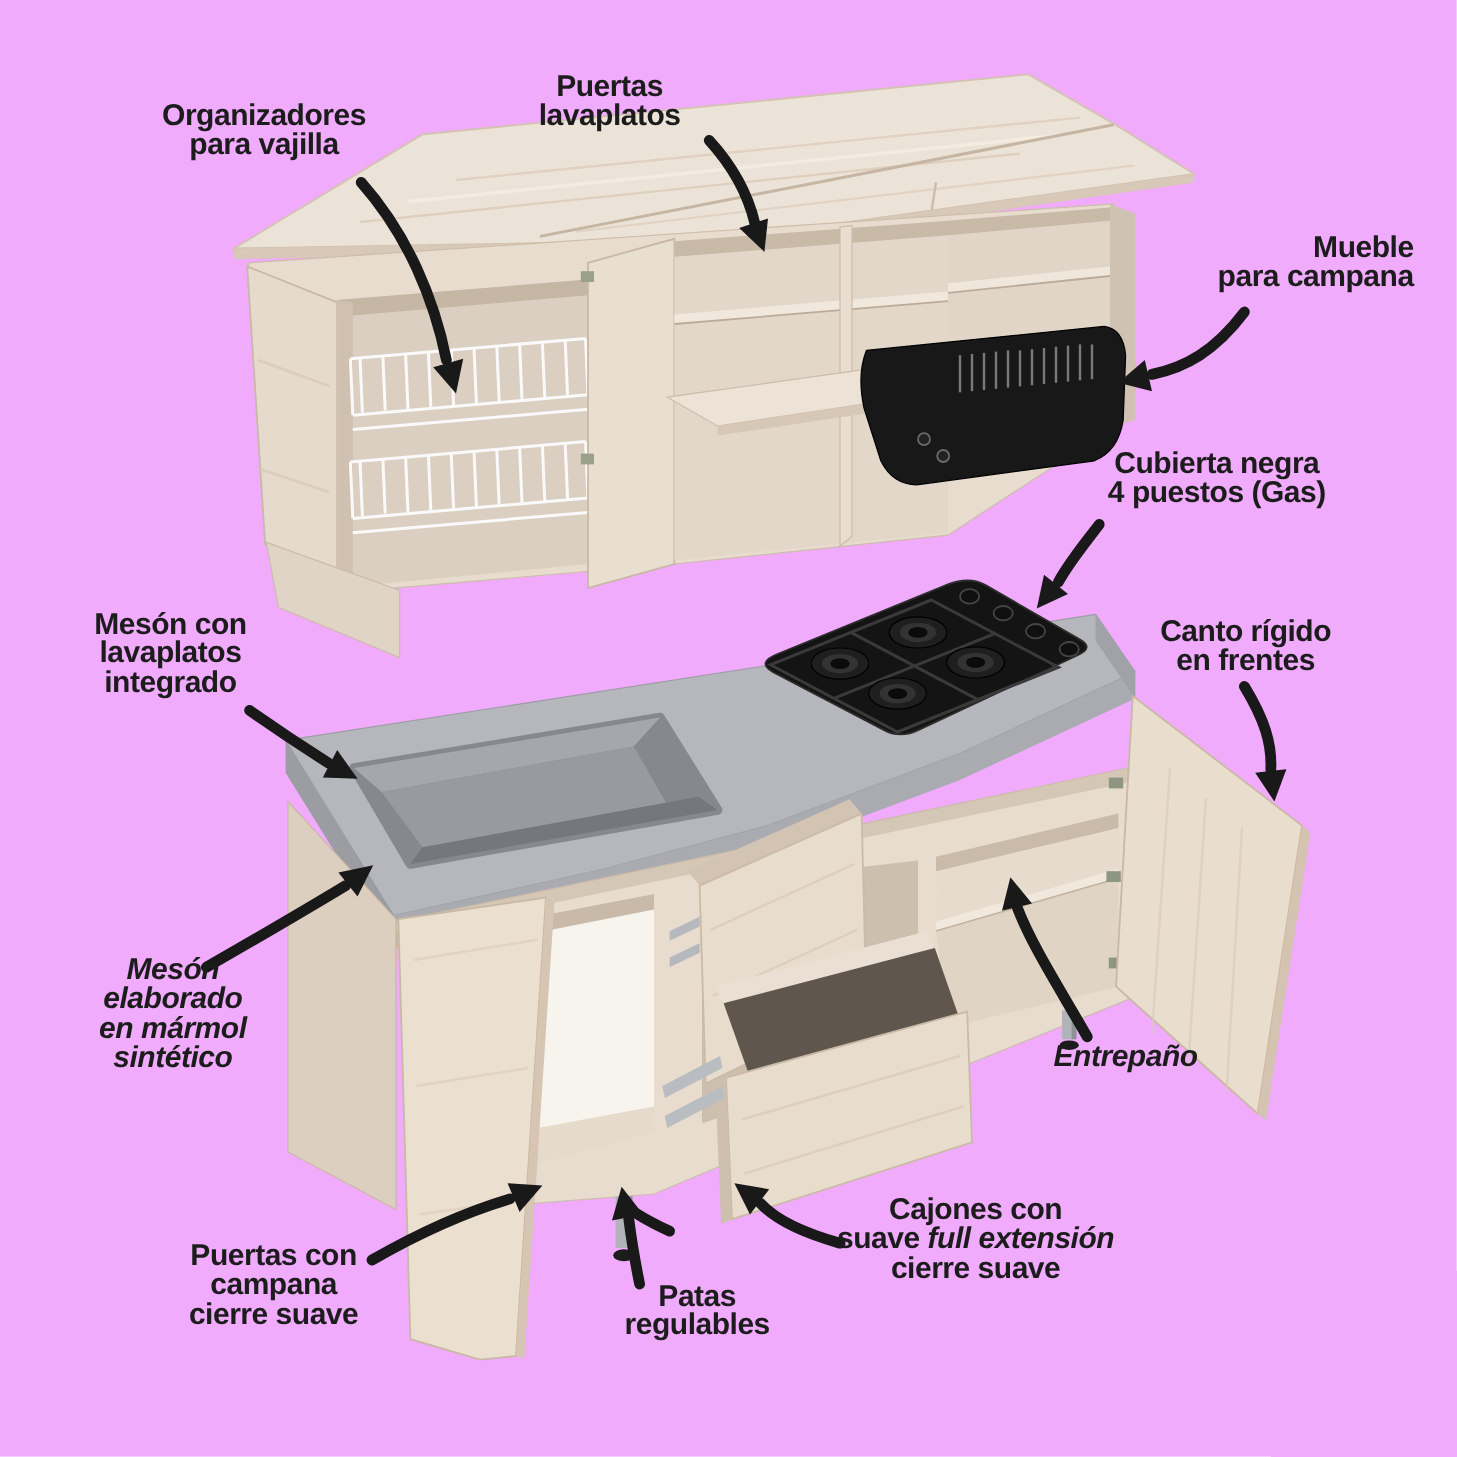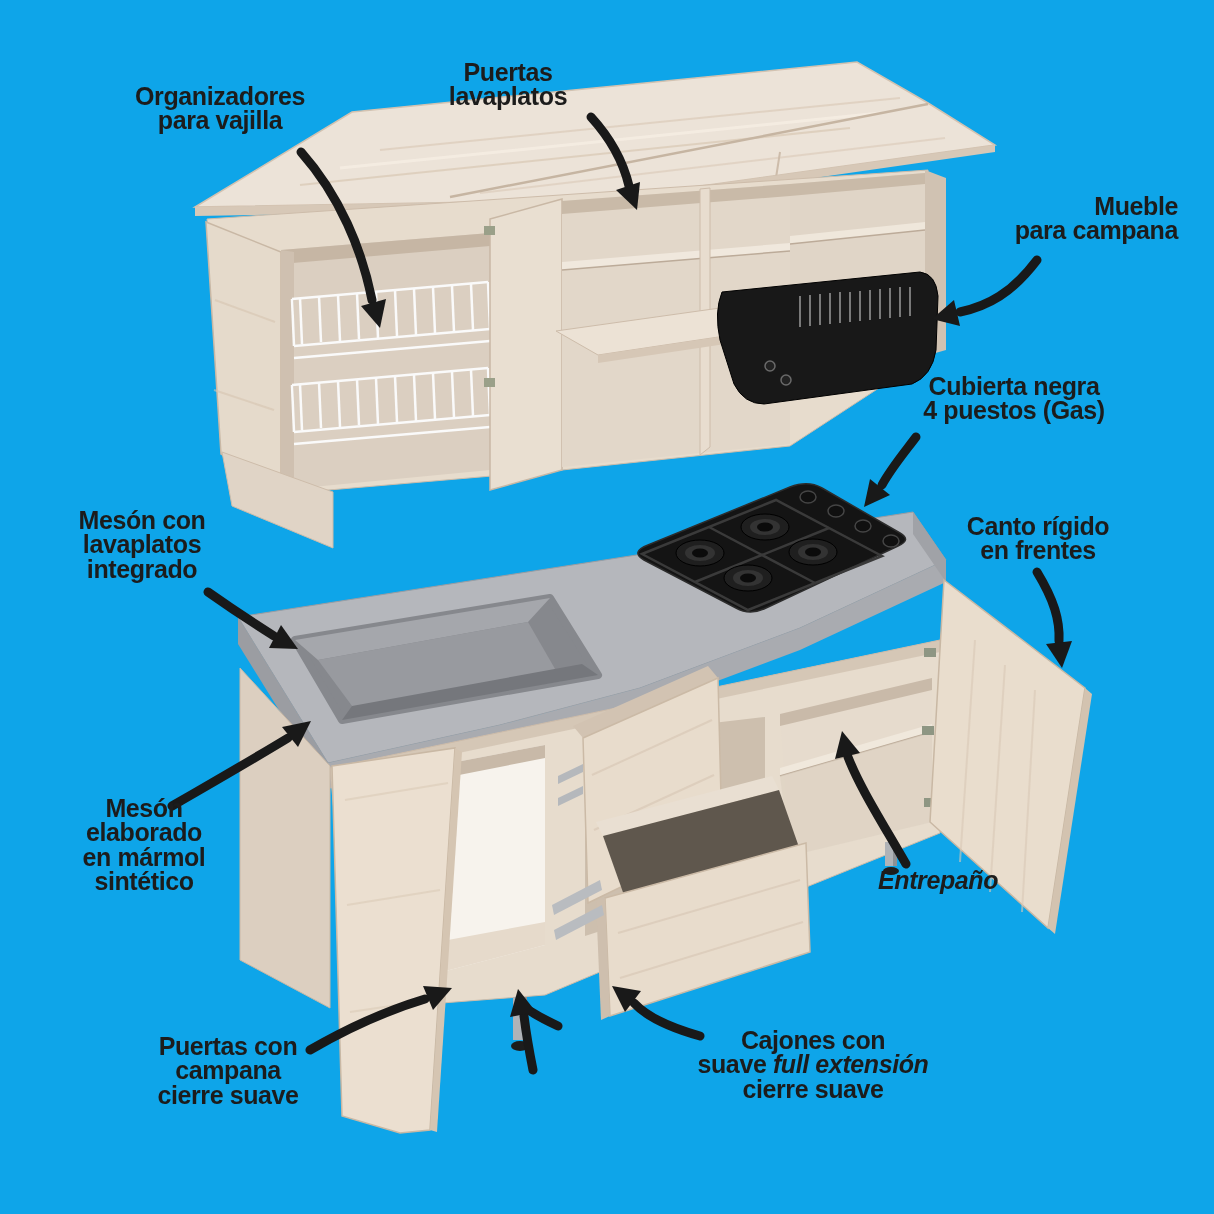--- a/index.html
+++ b/index.html
@@ -1,16 +1,16 @@
 <!DOCTYPE html>
 <html><head>
 <meta charset="utf-8">
 <style>
   html,body{margin:0;padding:0;background:#ffffff;}
-  .canvas{position:relative;width:1214px;height:1214px;background:#0ea5e9;overflow:hidden;
+  .canvas{position:relative;width:1214px;height:1214px;background:#f0abfc;overflow:hidden;
           font-family:"Liberation Sans",sans-serif;}
   .scene{position:absolute;left:0;top:0;width:1214px;height:1214px;}
   .lbl{position:absolute;text-align:center;font-weight:bold;font-size:25px;line-height:0.97;
        letter-spacing:-0.4px;color:#1c1c1c;white-space:nowrap;}
   .lbl span{display:block;}
   .lbl .seg{display:inline;}
   .lbl .it{display:inline;font-style:italic;}
 </style>
 </head>
 <body>
@@ -307,39 +307,43 @@
     <span>Mesón con</span>
     <span>lavaplatos</span>
     <span>integrado</span>
   </div>
 
   <div class="lbl" style="left:918px;top:514px;width:240px;">
     <span>Canto rígido</span>
     <span>en frentes</span>
   </div>
 
-  <div class="lbl" style="left:34px;top:796px;width:220px;">
+  <div class="lbl" style="left:34px;top:796px;width:220px;font-style:italic;">
     <span>Mesón</span>
     <span>elaborado</span>
     <span>en mármol</span>
     <span>sintético</span>
   </div>
 
   <div class="lbl" style="left:838px;top:868px;width:200px;font-style:italic;">
     <span>Entrepaño</span>
   </div>
 
   <div class="lbl" style="left:113px;top:1034px;width:230px;">
     <span>Puertas con</span>
     <span>campana</span>
     <span>cierre suave</span>
   </div>
 
-
-  <div class="lbl" style="left:683px;top:996px;width:260px;margin-top:32px;">
+  <div class="lbl" style="left:481px;top:1068px;width:200px;">
+    <span>Patas</span>
+    <span>regulables</span>
+  </div>
+
+  <div class="lbl" style="left:683px;top:996px;width:260px;">
     <span>Cajones con</span>
     <span>
       <span class="seg">suave </span><span class="it">full extensión</span>
     </span>
     <span>cierre suave</span>
   </div>
 
 </div>
 
 </body></html>

